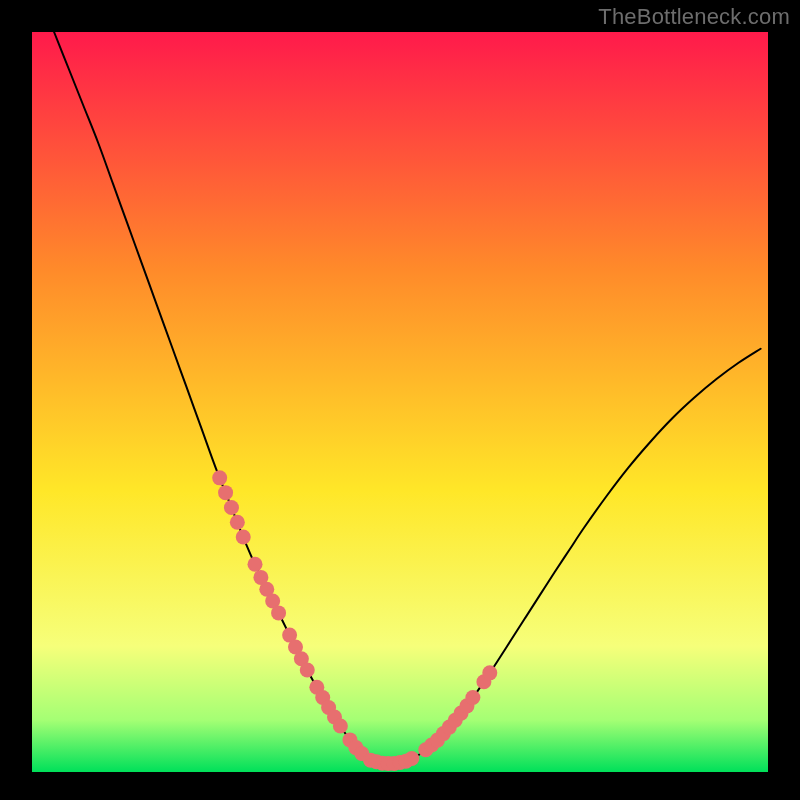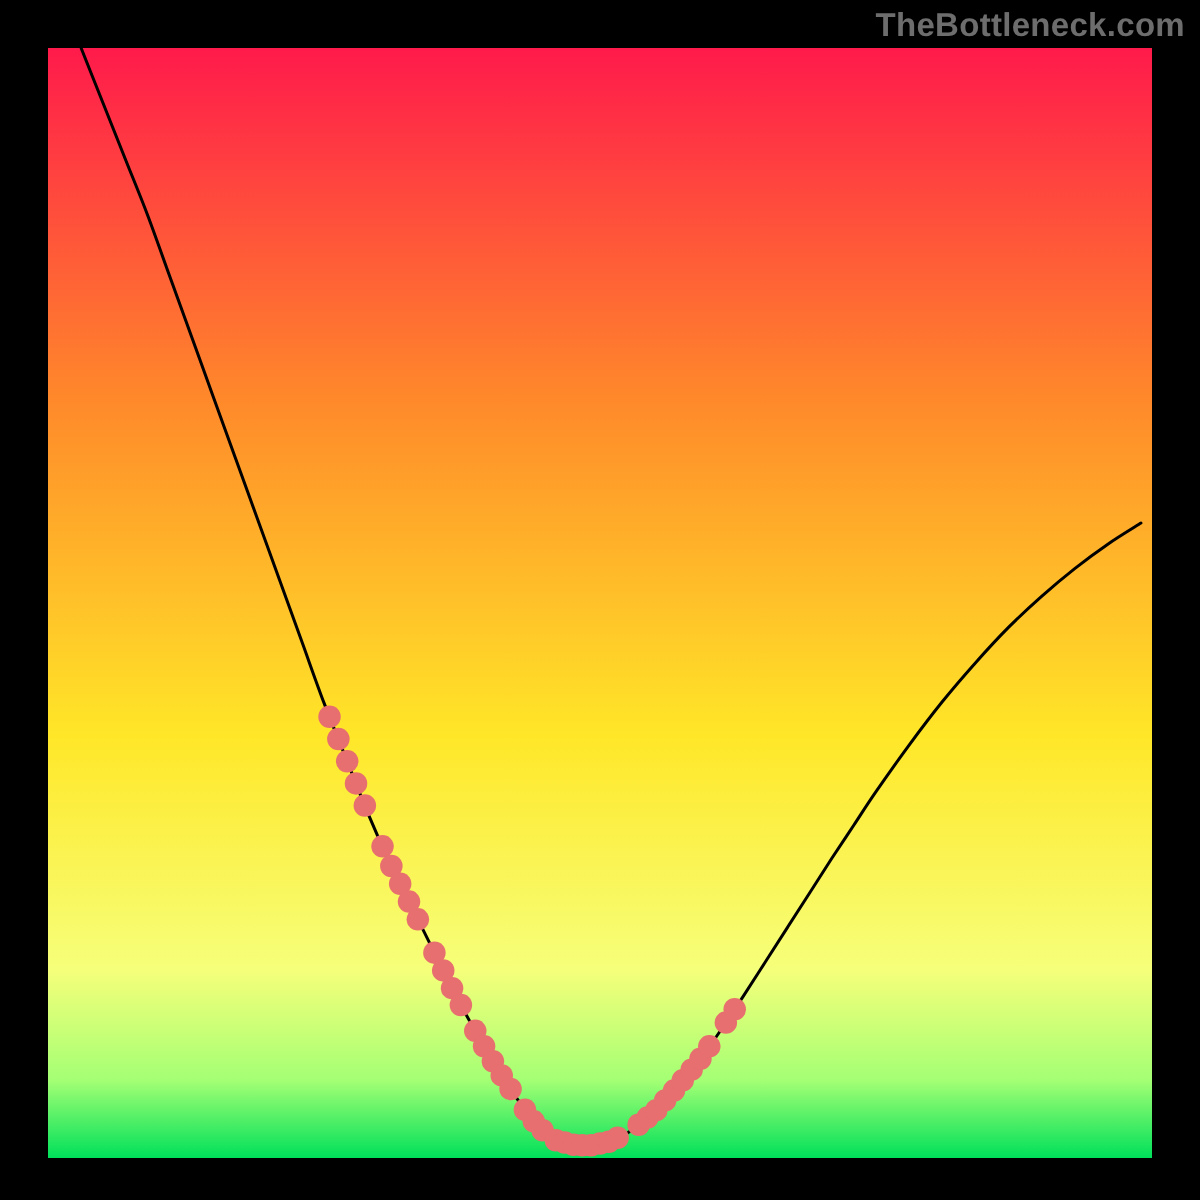--- a/index.html
+++ b/index.html
@@ -18,21 +18,21 @@
     width: 800px;
     height: 800px;
     background: #000;
   }
   .watermark {
     position: absolute;
     top: 4px;
     right: 10px;
     color: #6d6d6d;
     font-size: 22px;
-    font-weight: 700;
+    font-weight: 400;
     letter-spacing: 0.2px;
     font-family: Arial, Helvetica, sans-serif;
   }
   svg {
     position: absolute;
     top: 0;
     left: 0;
   }
 </style>
 </head>

